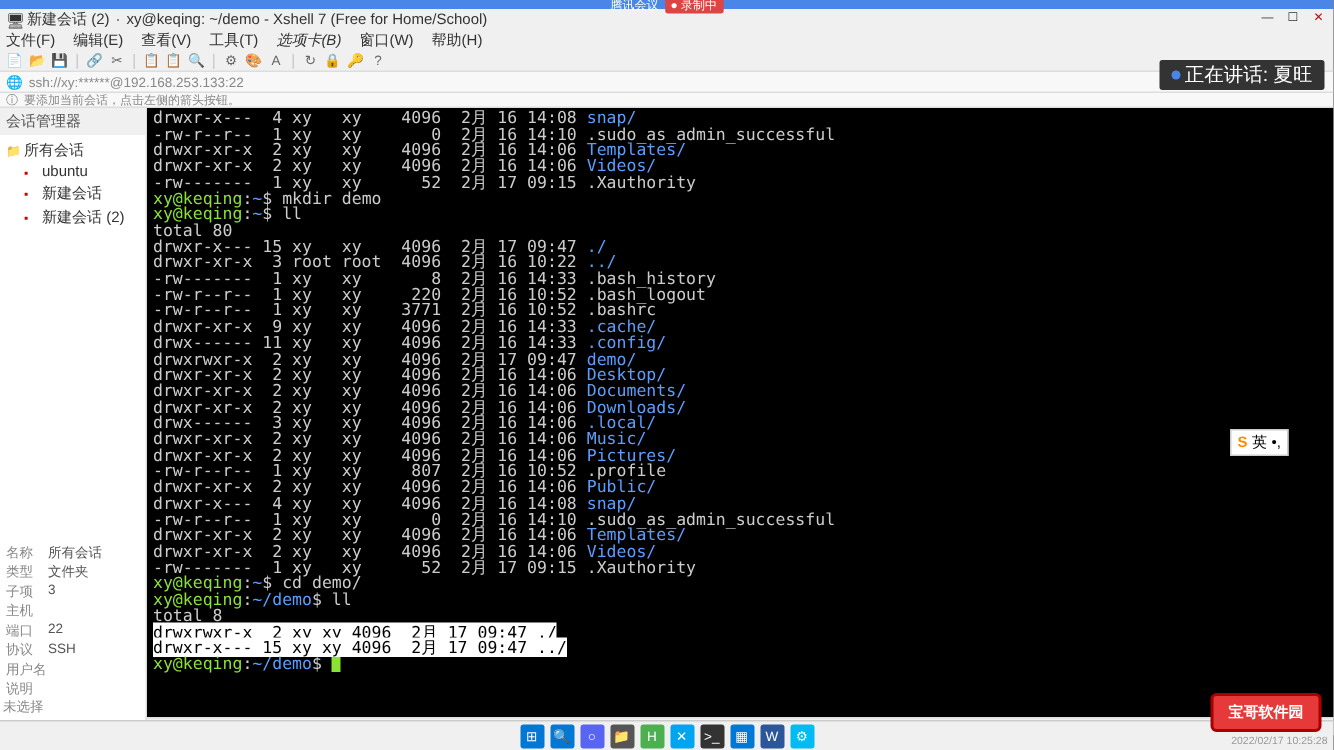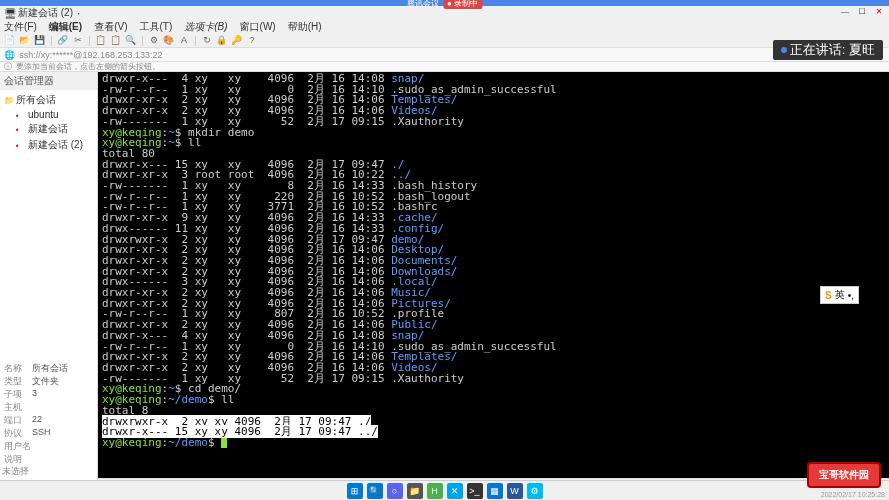--- a/index.html
+++ b/index.html
@@ -56,30 +56,31 @@
   <div class="top-bar-center">
     <span>腾讯会议</span>
     <span class="rec">● 录制中</span>
   </div>
 </div>
 
 <div class="title-bar">
   <span class="icon">🖥</span>
   <span>新建会话 (2)</span>
   <span style="margin:0 4px">·</span>
+  <span>xy@keqing: ~/demo - Xshell 7 (Free for Home/School)</span>
   <div class="win-controls">
     <div class="win-btn">—</div>
     <div class="win-btn">☐</div>
     <div class="win-btn close">✕</div>
   </div>
 </div>
 
 <div class="menu-bar" id="menu-bar">
     <span style="cursor: pointer;">文件(F)</span>
-    <span style="cursor: pointer; font-weight: bold;">编辑(E)</span>
+    <span style="cursor: pointer;">编辑(E)</span>
     <span style="cursor: pointer;">查看(V)</span>
     <span style="cursor: pointer;">工具(T)</span>
     <span style="cursor: pointer; font-style: italic;">选项卡(B)</span>
     <span style="cursor: pointer;">窗口(W)</span>
     <span style="cursor: pointer;">帮助(H)</span>
   </div>
 
 <div class="toolbar">
   <span class="tb-icon">📄</span>
   <span class="tb-icon">📂</span>

